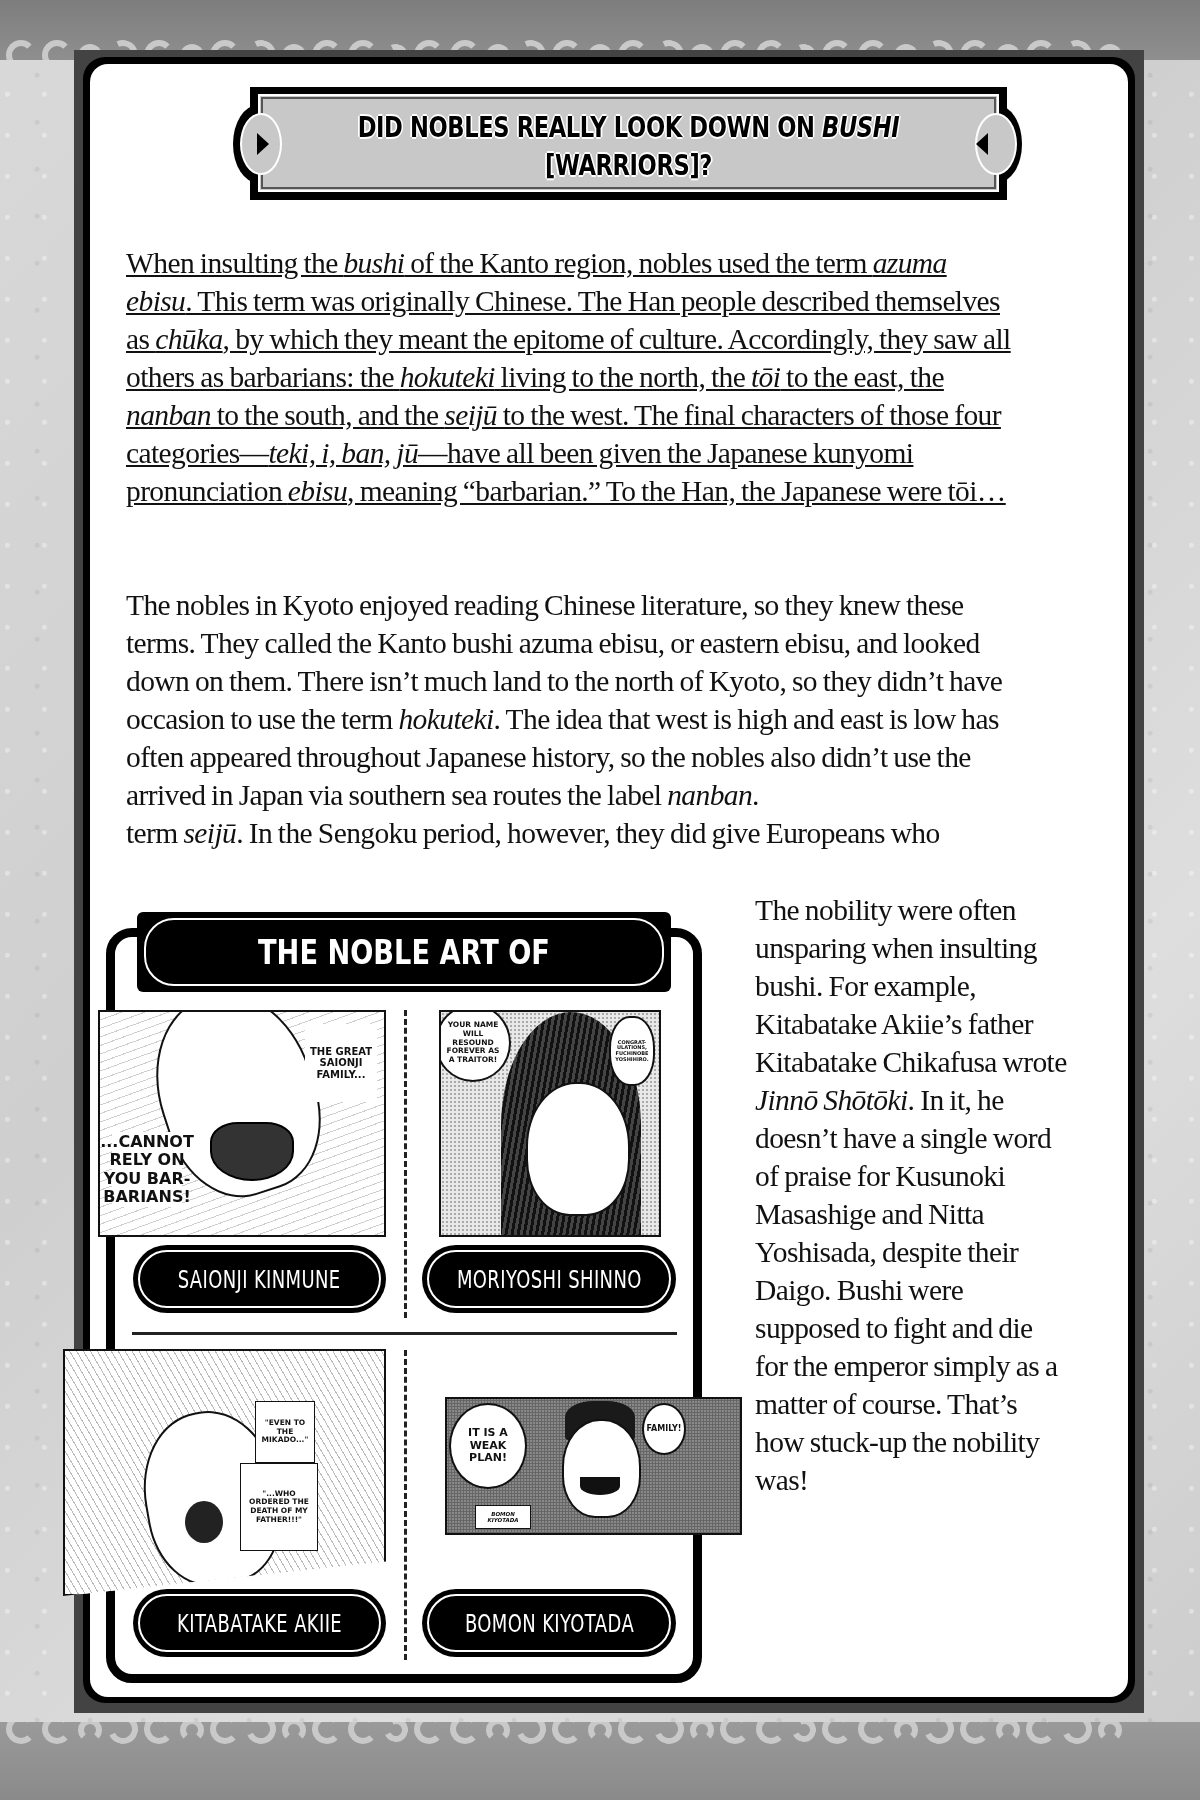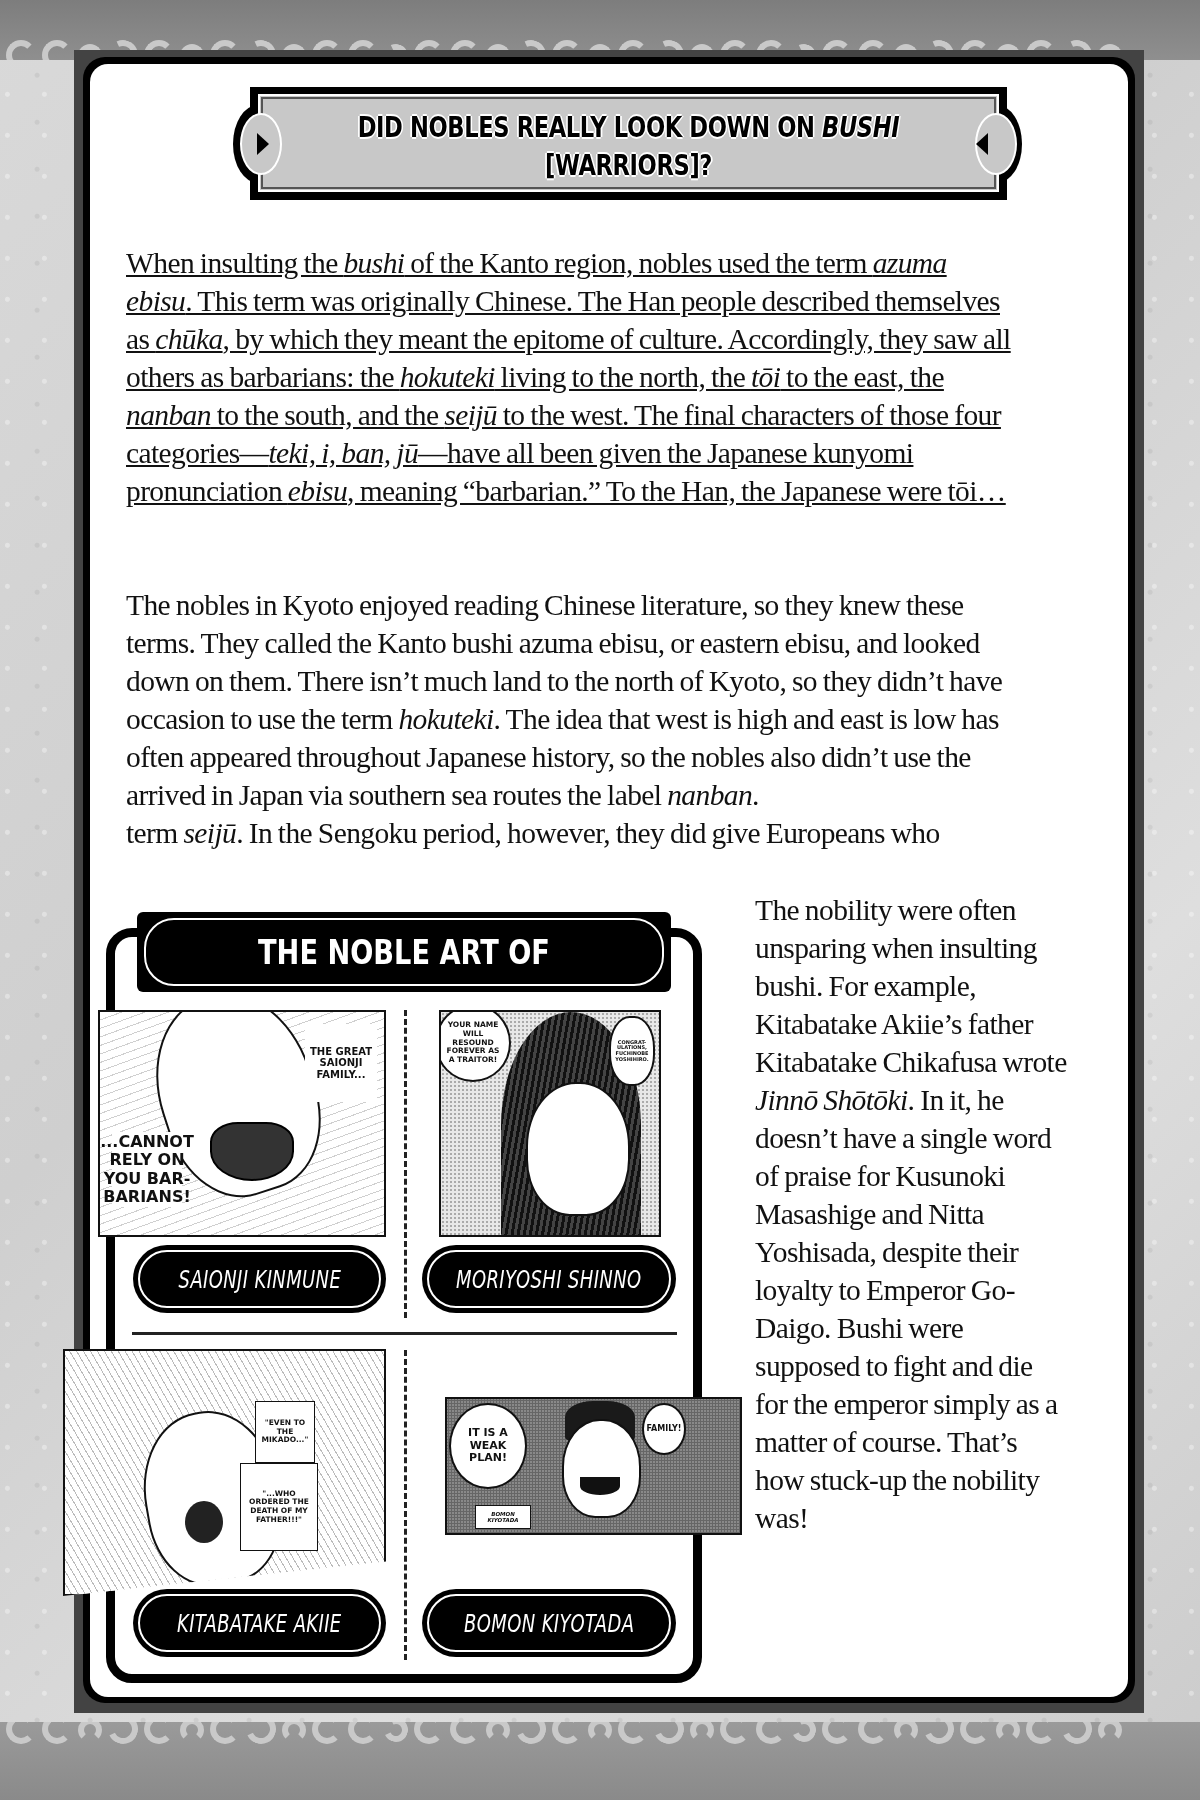--- a/index.html
+++ b/index.html
@@ -153,21 +153,21 @@
   }
   .b-round { border:2px solid #111; border-radius:50%; }
   .b-rect { border:1.5px solid #111; }
 
   .nameplate {
     position:absolute; height:68px; background:#000; border-radius:34px;
   }
   .nameplate-inner {
     position:absolute; left:5px; top:5px; right:5px; bottom:5px;
     border:2px solid #fff; border-radius:30px;
-    display:flex; align-items:center; justify-content:center;font-style:italic;
+    display:flex; align-items:center; justify-content:center;
   }
   .nameplate-label {
     color:#fff; font-family:"DejaVu Sans", sans-serif; font-size:25px; font-weight:normal;
     transform:scaleX(0.72); white-space:nowrap; letter-spacing:0.5px;
   }
   .np1 { left:133px; top:1245px; width:253px; }
   .np2 { left:422px; top:1245px; width:254px; }
   .np3 { left:133px; top:1589px; width:253px; }
   .np4 { left:422px; top:1589px; width:254px; }
 </style>
@@ -292,21 +292,20 @@
     <span class="line">The nobility were often</span>
     <span class="line">unsparing when insulting</span>
     <span class="line">bushi. For example,</span>
     <span class="line">Kitabatake Akiie’s father</span>
     <span class="line">Kitabatake Chikafusa wrote</span>
     <span class="line"><i>Jinnō Shōtōki</i>. In it, he</span>
     <span class="line">doesn’t have a single word</span>
     <span class="line">of praise for Kusunoki</span>
     <span class="line">Masashige and Nitta</span>
     <span class="line">Yoshisada, despite their</span>
-    <span class="line">loyalty to Emperor Go-</span>
     <span class="line">Daigo. Bushi were</span>
     <span class="line">supposed to fight and die</span>
     <span class="line">for the emperor simply as a</span>
     <span class="line">matter of course. That’s</span>
     <span class="line">how stuck-up the nobility</span>
     <span class="line">was!</span>
   </div>
 
 <div class="comic-box"></div>
 <div class="comic-title">

